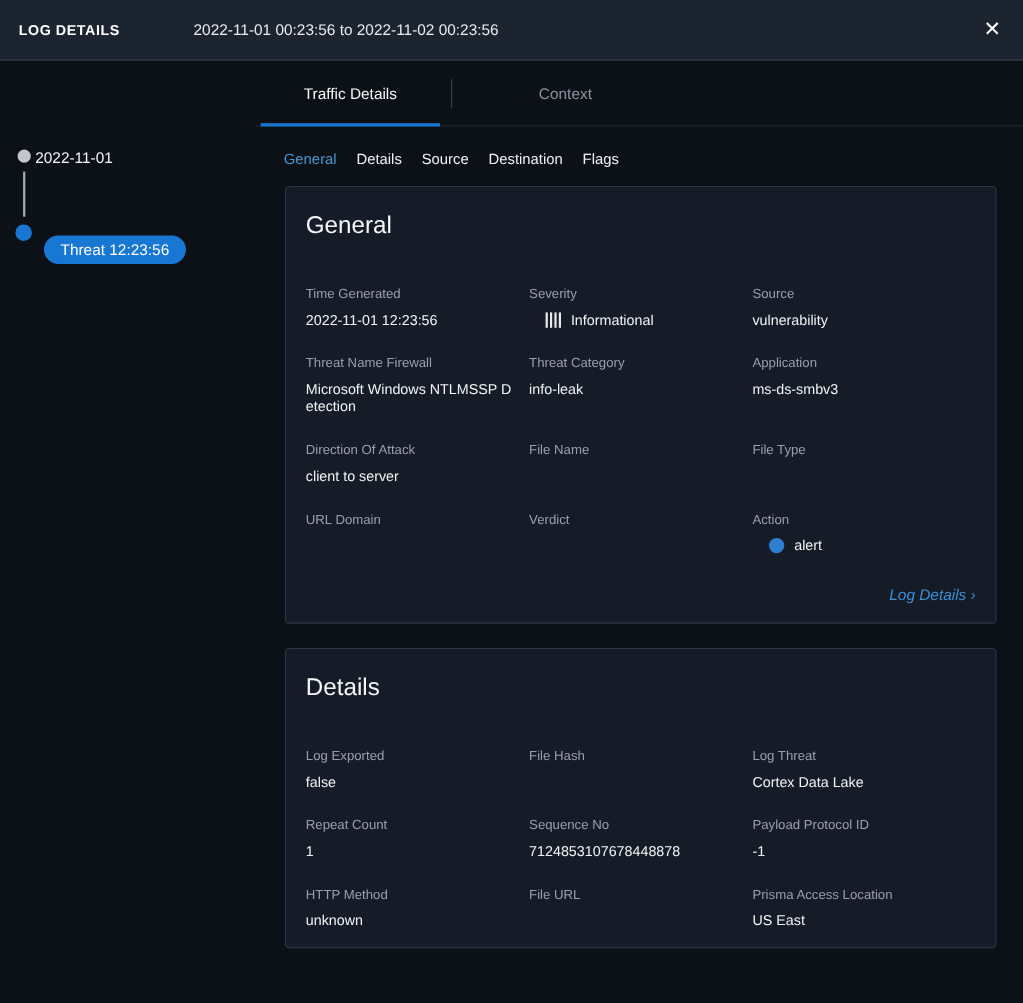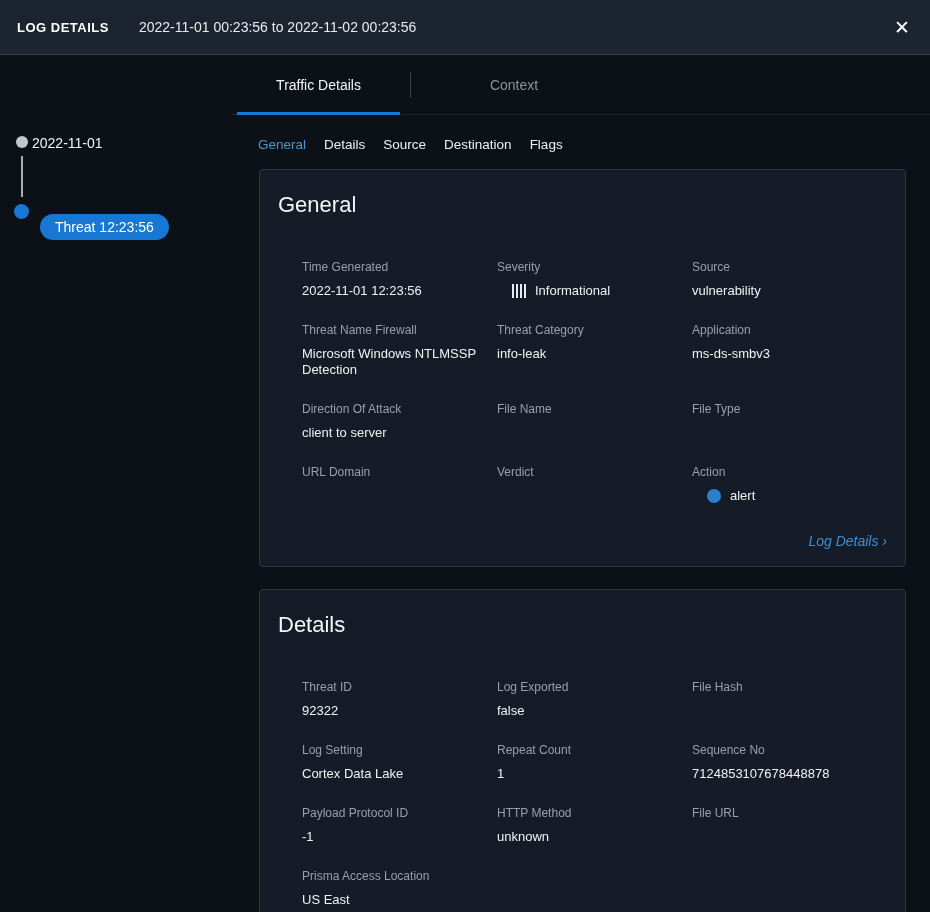--- a/index.html
+++ b/index.html
@@ -12,20 +12,21 @@
   }
 
   
   .header {
     height:55px;
     background:#1c2430;
     border-bottom:1px solid #33404e;
     display:flex;
     align-items:center;
     padding:0 18px 0 17px;
+    gap:37px;
   }
   .header-title {
     color:#ffffff;
     font-size:13px;
     font-weight:700;
     letter-spacing:.5px;
   }
   .header-range {
     color:#e9ebee;
     font-size:14px;
@@ -113,21 +114,20 @@
   }
   .card + .card { margin-top:22px; }
   .card-title {
     color:#f5f6f7; font-size:22px; font-weight:400;
   }
   .field-grid {
     display:grid;
     grid-template-columns:1fr 1fr 1fr;
     margin-top:42px;
     row-gap:24px;
-    margin-left:24px;
   }
   .field { padding-right:14px; min-height:38px; }
   .field-label { color:#96a0ac; font-size:12px; }
   .field-value {
     color:#f1f2f3; font-size:13px;
     margin-top:9px; line-height:16px;
     word-break:break-all;
   }
   .value-with-icon { display:flex; align-items:center; gap:9px; }
   .indent { padding-left:15px; }
@@ -265,37 +265,33 @@
       <div class="card-footer">
         <span class="log-details-link">Log Details ›</span>
       </div>
     </div>
 
     <div class="card">
       <div class="card-title">Details</div>
 
       <div class="field-grid">
 
-        <div class="field">
-          <div class="field-label">Threat ID</div>
-          <div class="field-value">92322</div>
-        </div>
 
         <div class="field">
           <div class="field-label">Log Exported</div>
           <div class="field-value">false</div>
         </div>
 
         <div class="field">
           <div class="field-label">File Hash</div>
           <div class="field-value"></div>
         </div>
 
         <div class="field">
-          <div class="field-label">Log Setting</div>
+          <div class="field-label">Log Threat</div>
           <div class="field-value">Cortex Data Lake</div>
         </div>
 
         <div class="field">
           <div class="field-label">Repeat Count</div>
           <div class="field-value">1</div>
         </div>
 
         <div class="field">
           <div class="field-label">Sequence No</div>

